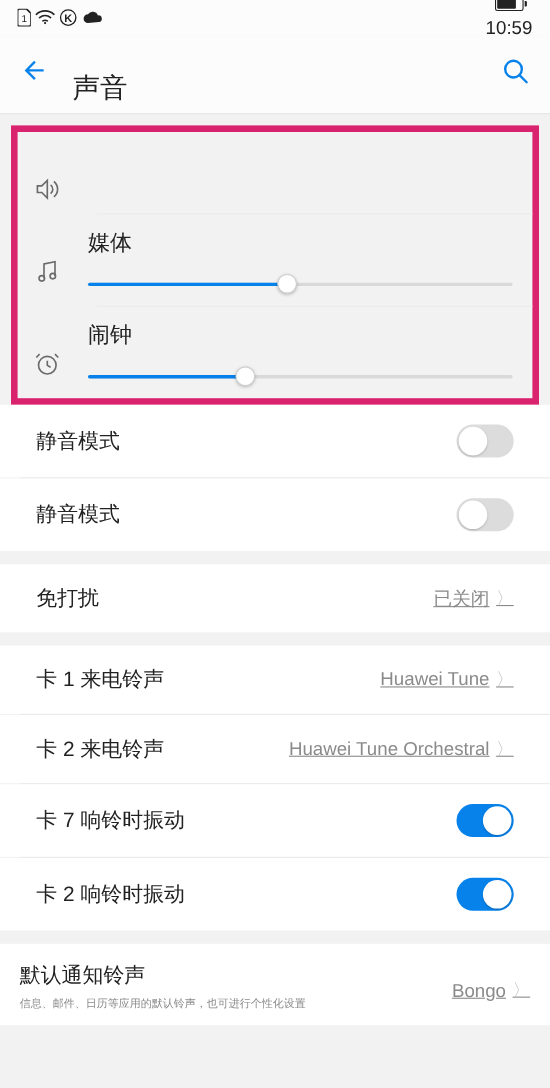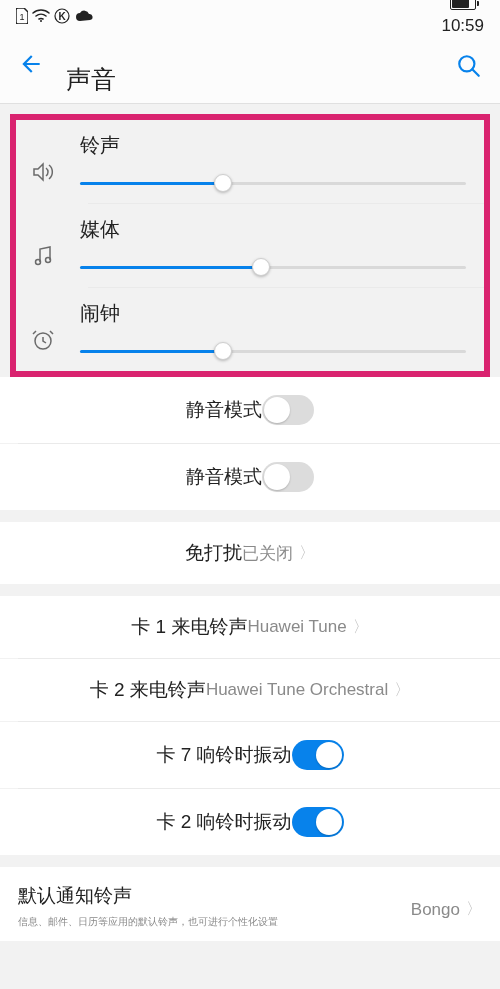--- a/index.html
+++ b/index.html
@@ -96,27 +96,27 @@
       background: #fff;
       border-radius: 50%;
       border: 1px solid #cfcfcf;
       box-shadow: 0 1px 3px rgba(0,0,0,0.25);
       transform: translateX(-50%);
     }
     .list-gap { height: 12px; background: #f2f2f2; }
     .list-item {
       display: flex;
       align-items: center;
-      justify-content: center;
+      justify-content: space-between;
       padding: 18px 33px;
       background: #fff;
     }
     .list-divider { border-top: 1px solid #eaeaea; margin-left: 18px; }
     .item-label { font-size: 19px; color: #222; }
-    .item-value { font-size: 17px; color: #8a8a8a; display: flex; align-items: center; gap: 6px; }
+    .item-value { font-size: 17px; color: #8a8a8a; display: flex; align-items: center; gap: 6px; text-decoration: underline; }
     .chevron { color: #bfbfbf; font-size: 16px; }
     .toggle {
       width: 52px;
       height: 30px;
       border-radius: 15px;
       position: relative;
       flex-shrink: 0;
     }
     .toggle.off { background: #dcdcdc; }
     .toggle.on { background: #0782eb; }
@@ -212,28 +212,20 @@
 </div>
 
 <div class="highlight-box">
   <div class="slider-row">
     <div class="slider-icon">
       <svg width="24" height="24" viewBox="0 0 24 24">
           <path d="M3 9v6h4l5 5V4L7 9H3z" fill="none" stroke="#6b6b6b" stroke-width="1.5"></path>
           <path d="M15 8a5 5 0 0 1 0 8M18 5a9 9 0 0 1 0 14" fill="none" stroke="#6b6b6b" stroke-width="1.5"></path>
         </svg>
     </div>
-    <div class="slider-body">
-      <div class="slider-label">铃声</div>
-      <div class="slider-track">
-        <div class="slider-bg"></div>
-        <div class="slider-fill" style="width:37%"></div>
-        <div class="slider-thumb" style="left:37%"></div>
-      </div>
-    </div>
   </div>
   <div class="slider-divider"></div>
   <div class="slider-row">
     <div class="slider-icon">
       <svg width="24" height="24" viewBox="0 0 24 24">
           <path d="M9 18V5l10-2v13" fill="none" stroke="#6b6b6b" stroke-width="1.5"></path>
           <circle cx="7" cy="18" r="2.5" fill="none" stroke="#6b6b6b" stroke-width="1.5"></circle>
           <circle cx="17" cy="16" r="2.5" fill="none" stroke="#6b6b6b" stroke-width="1.5"></circle>
         </svg>
     </div>

